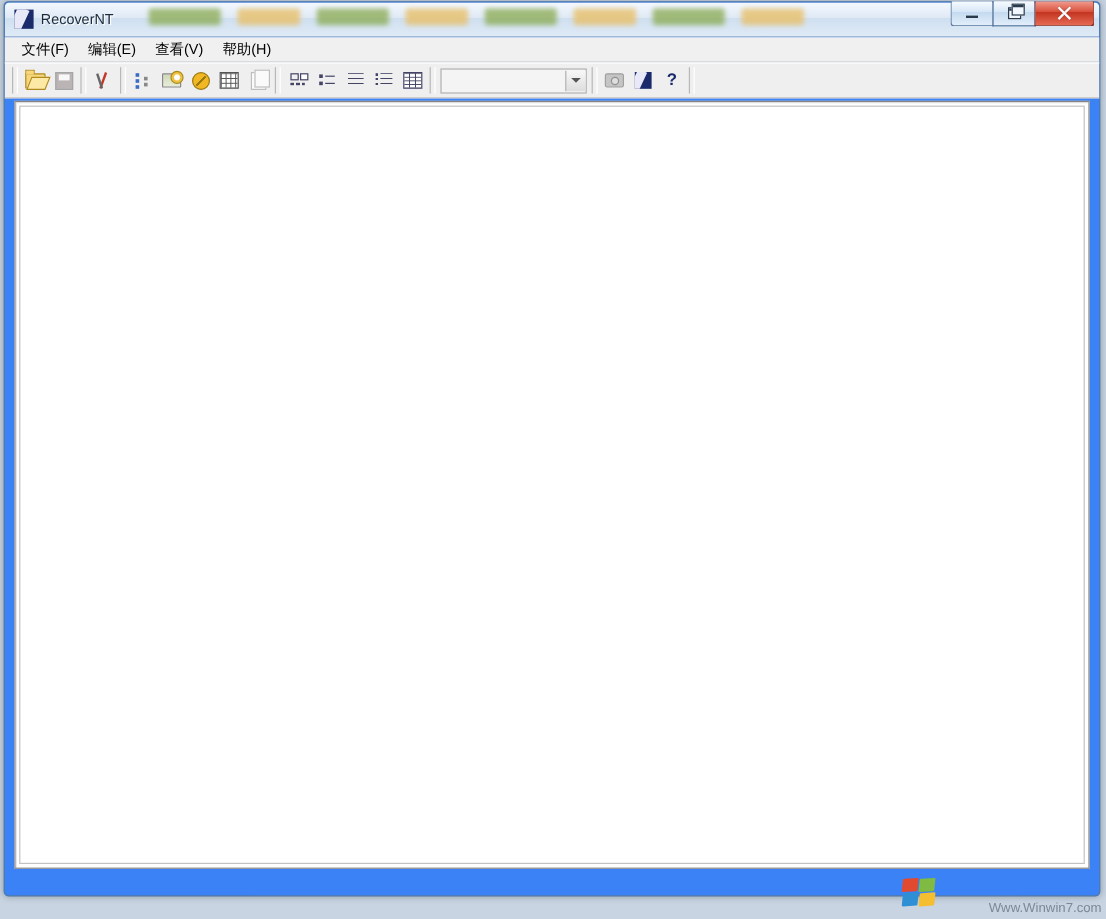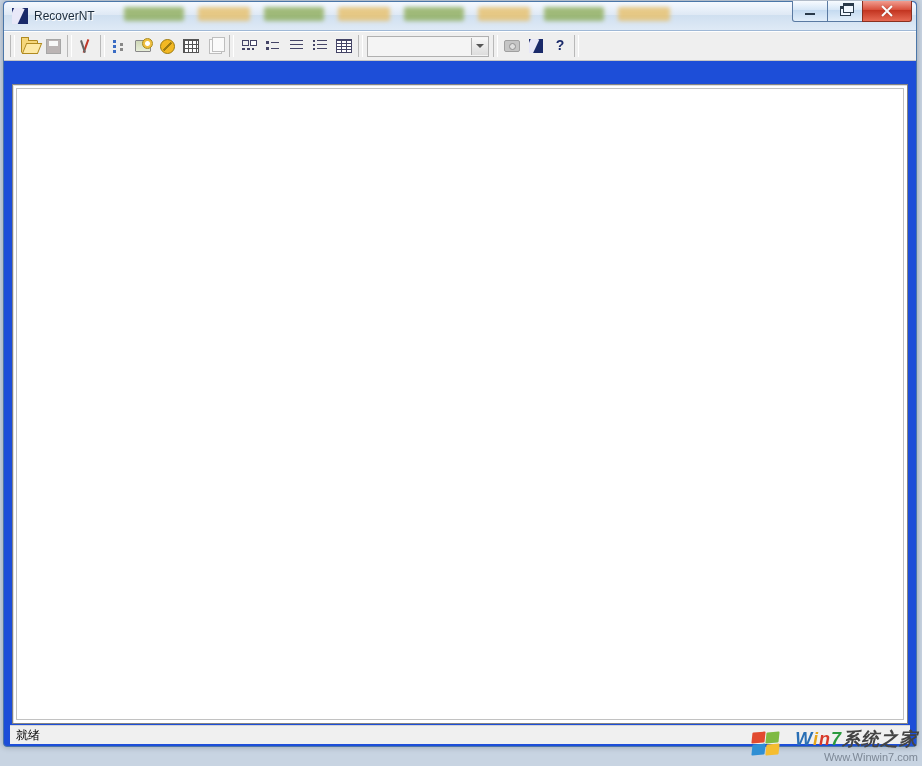--- a/index.html
+++ b/index.html
@@ -1,16 +1,16 @@
 <!DOCTYPE html>
 <html><head>
 <meta charset="utf-8">
 <style>
   html,body{margin:0;padding:0;width:922px;height:766px;font-family:"Microsoft YaHei","SimSun",Tahoma,sans-serif;font-size:12px;background:#c8d4e2;overflow:hidden}
-  .window{position:absolute;left:3px;top:1px;width:912px;height:744px;border:1px solid #4a76a8;border-radius:4px;background:#1d4ed8;box-shadow:0 0 6px rgba(0,0,0,.25)}
+  .window{position:absolute;left:3px;top:1px;width:912px;height:744px;border:1px solid #4a76a8;border-radius:4px;background:#3b82f6;box-shadow:0 0 6px rgba(0,0,0,.25)}
   
   .titlebar{height:28px;background:linear-gradient(#f5f9ff,#dfe9f5 45%,#cfdff0 46%,#dfeaf6);border-bottom:1px solid #9fb8d6;border-radius:4px 4px 0 0;display:flex;align-items:center;position:relative}
   .app-icon{width:16px;height:16px;margin:0 6px 0 8px;background:#1a2a6a;position:relative;overflow:hidden}
   .app-icon:after{content:"";position:absolute;left:-2px;top:-2px;width:10px;height:24px;background:#e8e8f8;transform:rotate(25deg)}
   .title-text{color:#1b2b3b;text-shadow:1px 1px 0 #fff}
   .bg-blur{position:absolute;left:120px;top:5px;right:160px;height:18px;display:flex;gap:14px;opacity:.8;filter:blur(2px)}
   .bg-blur span{display:inline-block;height:14px;border-radius:2px}
   .bg-blur span:nth-child(odd){background:#8fae5a;width:60px}
   .bg-blur span:nth-child(even){background:#e8c06a;width:52px}
   .win-controls{position:absolute;right:4px;top:-1px;display:flex}
@@ -108,20 +108,26 @@
         </div>
       <div class="wbtn">
           <div class="max-box"></div>
         </div>
       <div class="wbtn wclose">
           <div class="x-g"></div>
         </div>
     </div>
   </div>
 
+  <div class="menubar">
+    <div class="menu-item">文件(F)</div>
+    <div class="menu-item">编辑(E)</div>
+    <div class="menu-item">查看(V)</div>
+    <div class="menu-item">帮助(H)</div>
+  </div>
 
   <div class="toolbar">
     <div class="tb-sep-l"></div>
     <div class="tb-btn">
         <div class="ico-open"></div>
       </div>
     <div class="tb-btn">
         <div class="ico-save"></div>
       </div>
     <div class="tb-sep-l"></div>
@@ -179,29 +185,23 @@
     <div class="tb-btn">
         <div class="ico-help">?</div>
       </div>
     <div class="tb-sep-l"></div>
   </div>
 
   <div class="client">
     <div class="inner-grey"></div>
   </div>
 
-  <div class="status">
-    <div class="status-cell">就绪</div>
-  </div>
 </div>
 
 <div class="winflag">
   <span class="wf1"></span>
     <span class="wf2"></span>
     <span class="wf3"></span>
     <span class="wf4"></span>
 </div>
 <div class="watermark">
-  <div class="wm-top">
-    <span class="w">W</span><span class="i">i</span><span class="n">n</span><span class="seven">7</span><span class="rest">系统之家</span>
-  </div>
   <div class="wm-sub">Www.Winwin7.com</div>
 </div>
 
 </body></html>

